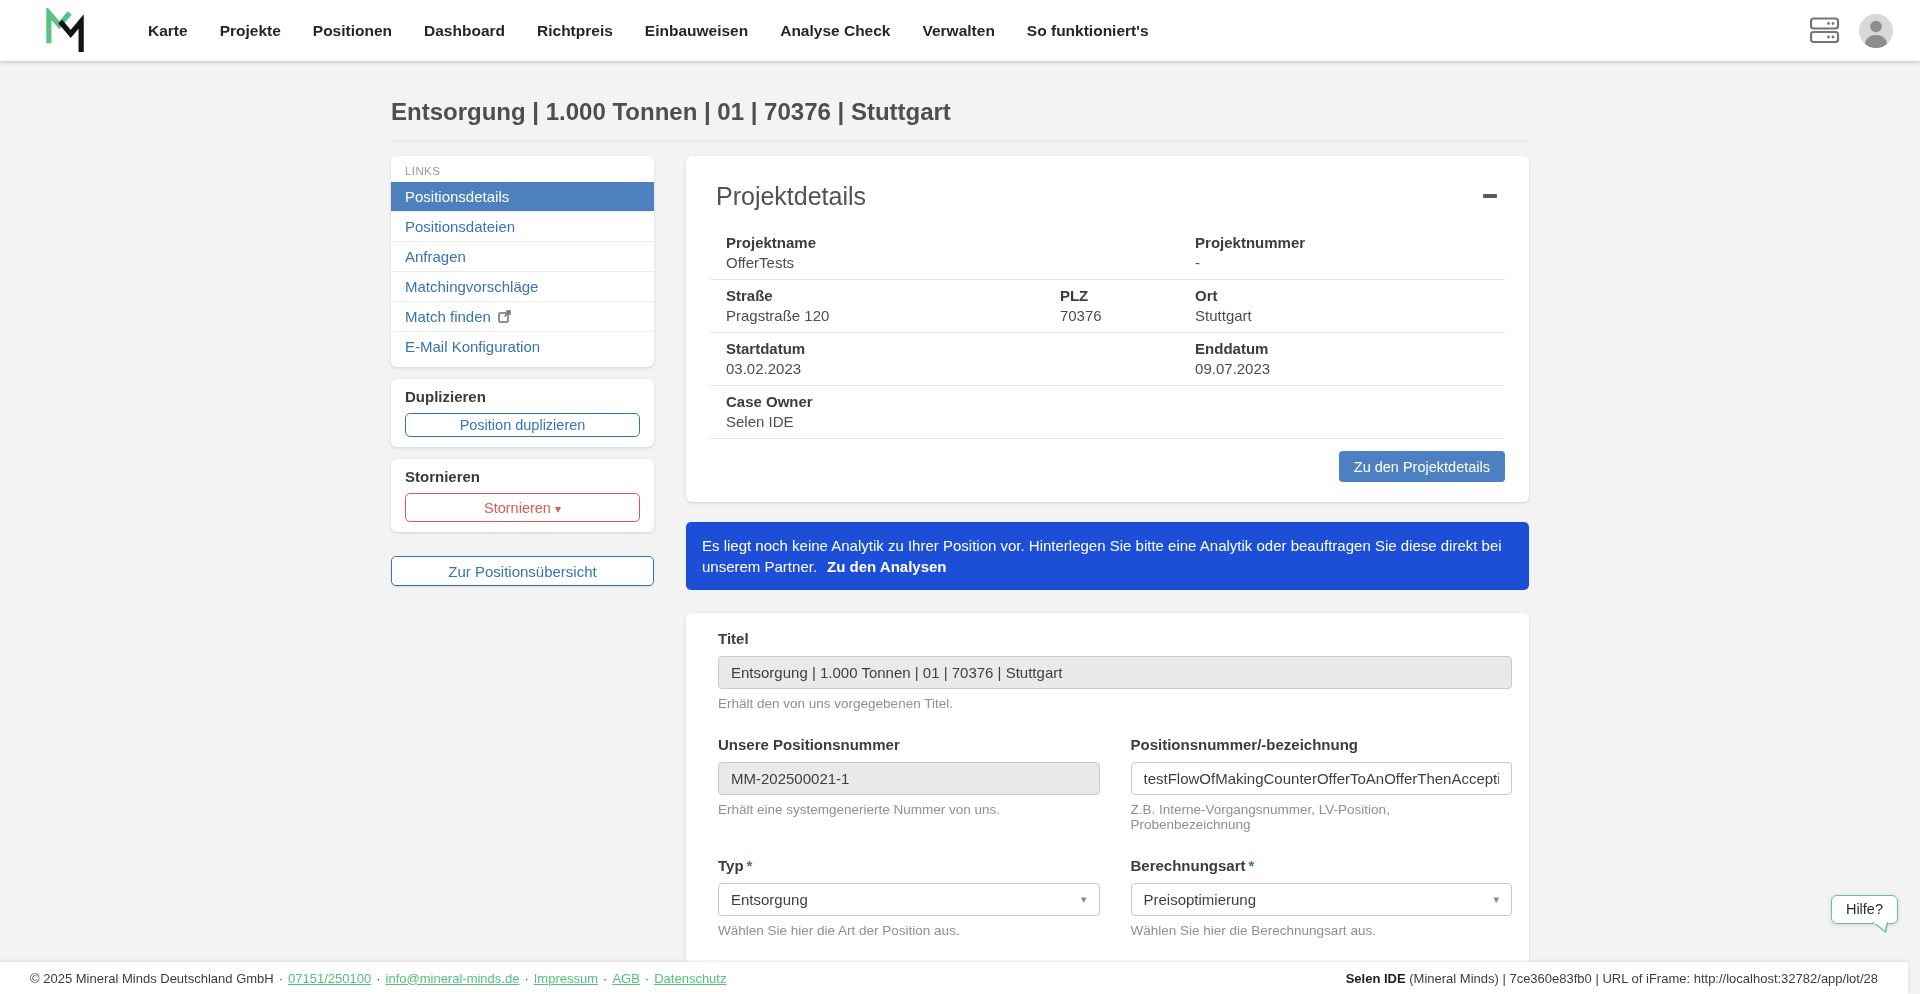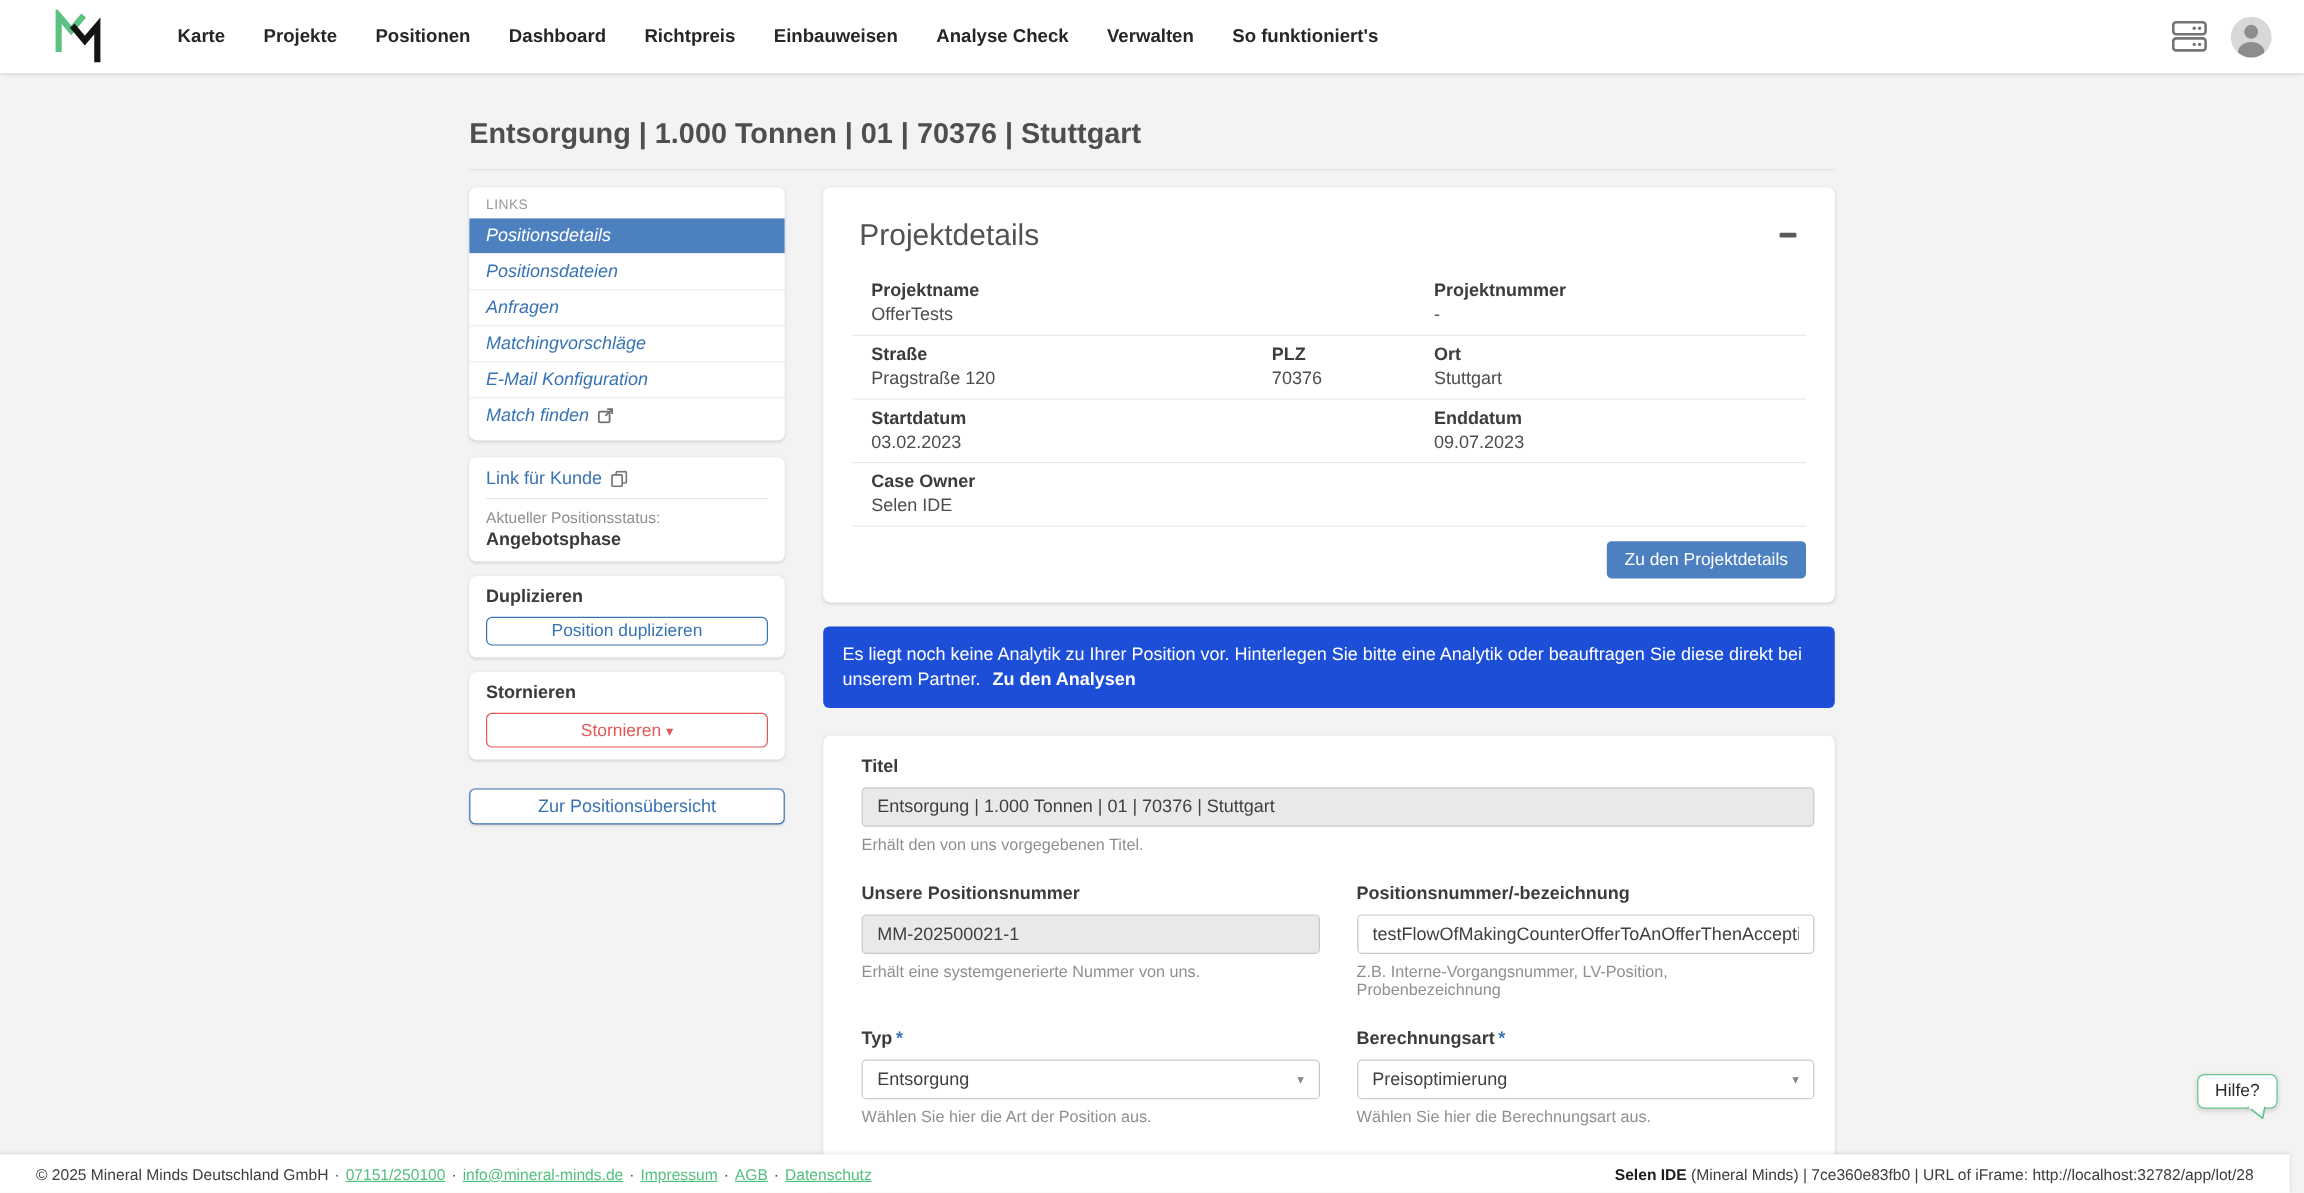--- a/index.html
+++ b/index.html
@@ -19,21 +19,21 @@
   .page-title { margin:37px 0 15px; font-size:24px; font-weight:700; color:#4e4e4e; }
   .title-divider { border-bottom:1px solid #e3e3e3; }
   .layout { display:flex; gap:32px; margin-top:14px; align-items:flex-start; }
 
   .card { background:#fff; border-radius:6px; box-shadow:0 1px 3px rgba(0,0,0,.14); }
 
   
   .sidebar { width:263px; flex-shrink:0; }
   .links-card { padding:0 0 6px; overflow:hidden; }
   .links-header { padding:9px 14px 5px; font-size:11.5px; letter-spacing:.4px; color:#9a9a9a; }
-  .side-item { display:flex; align-items:center; gap:7px; padding:6px 14px; font-size:15px; font-weight:500; color:#3873b3; border-top:1px solid #ededed; text-decoration:none; cursor:pointer;font-style:italic; }
+  .side-item { display:flex; align-items:center; gap:7px; padding:6px 14px; font-size:15px; font-weight:500; color:#3873b3; border-top:1px solid #ededed; text-decoration:none; cursor:pointer; }
   .side-item.active { background:#4d80bf; color:#fff; border-top-color:#4d80bf; }
 
   .status-card { margin-top:14px; padding:9px 14px 10px; }
   .cust-link { display:flex; align-items:center; gap:7px; font-size:15px; color:#3873b3; padding-bottom:8px; border-bottom:1px solid #e8e8e8; cursor:pointer; }
   .status-label { margin-top:8px; font-size:13px; color:#8f8f8f; }
   .status-value { margin-top:2px; font-size:15px; font-weight:700; color:#3a3a3a; }
 
   .action-card { margin-top:12px; padding:9px 14px 10px; }
   .card-header { font-size:15px; font-weight:700; color:#3a3a3a; }
   .btn { display:block; width:100%; text-align:center; border-radius:5px; background:#fff; font-family:inherit; font-size:14.5px; cursor:pointer; }
@@ -136,41 +136,30 @@
 
   <div class="layout">
 
     <aside class="sidebar">
       <div class="card links-card">
         <div class="links-header">LINKS</div>
         <a class="side-item active" style="border-top:none;">Positionsdetails</a>
         <a class="side-item">Positionsdateien</a>
         <a class="side-item">Anfragen</a>
         <a class="side-item">Matchingvorschläge</a>
-        <a class="side-item">E-Mail Konfiguration</a>
         <a class="side-item">
           <span>Match finden</span>
           <svg width="13" height="13" viewBox="0 0 13 13">
             <rect x="1" y="3" width="9" height="9" rx="1.2" fill="none" stroke="#6e6e6e" stroke-width="1.5"></rect>
             <path d="M6.5,6.5 L11.5,1.5 M8,1 L12,1 L12,5" fill="none" stroke="#6e6e6e" stroke-width="1.5"></path>
           </svg>
         </a>
-      </div>
-
-      <div class="card status-card">
-        <a class="cust-link">
-          <span>Link für Kunde</span>
-          <svg width="14" height="14" viewBox="0 0 14 14">
-            <rect x="4.5" y="1" width="8.5" height="9.5" rx="1" fill="#fff" stroke="#757575" stroke-width="1.4"></rect>
-            <rect x="1" y="3.8" width="8.5" height="9.5" rx="1" fill="#fff" stroke="#757575" stroke-width="1.4"></rect>
-          </svg>
-        </a>
-        <div class="status-label">Aktueller Positionsstatus:</div>
-        <div class="status-value">Angebotsphase</div>
-      </div>
+        <a class="side-item">E-Mail Konfiguration</a>
+      </div>
+
 
       <div class="card action-card">
         <div class="card-header">Duplizieren</div>
         <button class="btn btn-outline-blue">Position duplizieren</button>
       </div>
 
       <div class="card action-card">
         <div class="card-header">Stornieren</div>
         <button class="btn btn-outline-red">
           <span>Stornieren</span>

